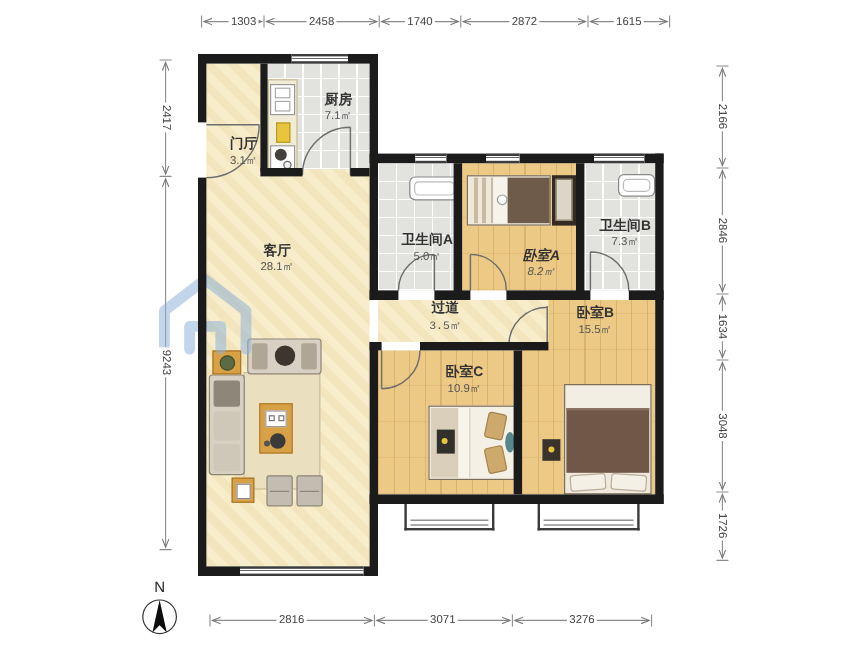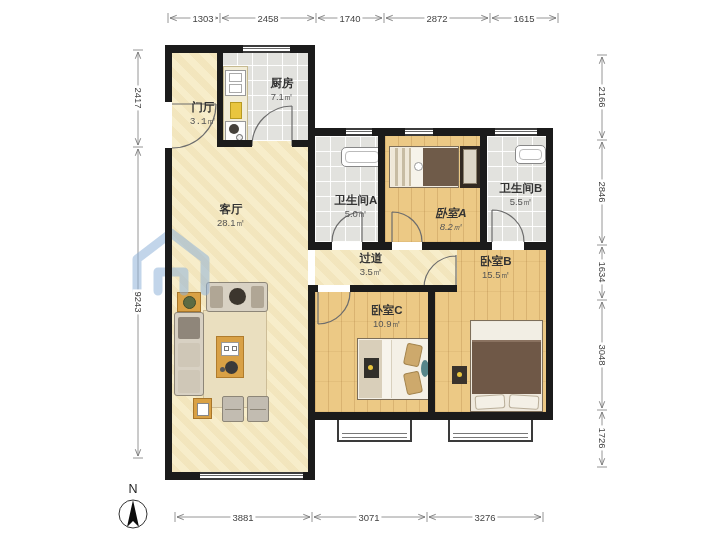--- a/index.html
+++ b/index.html
@@ -199,21 +199,21 @@
       <circle cx="133" cy="514" r="14" fill="#fff" stroke="#333" stroke-width="1"></circle>
       <polygon points="133,500 127,527 133,521 139,527" fill="#0d0d0d"></polygon>
     </g>
 
     <g stroke="rgba(143,179,217,0.55)" stroke-width="9" fill="none" stroke-linejoin="round" stroke-linecap="round">
       <path d="M137,291 L137,259 L171,233 L205,259 L205,291"></path>
       <path d="M158,291 L158,272 L184,272 L184,291"></path>
     </g>
   </svg>
 
-  <div class="room-label" style="left:203px;top:115px;font-family:Liberation Mono, monospace;">
+  <div class="room-label" style="left:203px;top:127px;">
     <div class="nm">门厅</div>
     <div class="ar">3.1㎡</div>
   </div>
   <div class="room-label" style="left:282px;top:90px;">
     <div class="nm">厨房</div>
     <div class="ar">7.1㎡</div>
   </div>
   <div class="room-label" style="left:231px;top:216px;">
     <div class="nm">客厅</div>
     <div class="ar">28.1㎡</div>
@@ -221,23 +221,23 @@
   <div class="room-label" style="left:356px;top:207px;">
     <div class="nm">卫生间A</div>
     <div class="ar">5.0㎡</div>
   </div>
   <div class="room-label" style="left:451px;top:220px;font-style:italic;">
     <div class="nm">卧室A</div>
     <div class="ar">8.2㎡</div>
   </div>
   <div class="room-label" style="left:521px;top:195px;">
     <div class="nm">卫生间B</div>
-    <div class="ar">5.5㎡</div>
-  </div>
-  <div class="room-label" style="left:371px;top:265px;">
+    <div class="ar">7.3㎡</div>
+  </div>
+  <div class="room-label" style="left:371px;top:265px;font-family:Liberation Mono, monospace;">
     <div class="nm">过道</div>
     <div class="ar">3.5㎡</div>
   </div>
   <div class="room-label" style="left:496px;top:268px;">
     <div class="nm">卧室B</div>
     <div class="ar">15.5㎡</div>
   </div>
   <div class="room-label" style="left:387px;top:317px;">
     <div class="nm">卧室C</div>
     <div class="ar">10.9㎡</div>
@@ -248,19 +248,19 @@
   <div class="dim-label" style="left:350px;top:18px;">1740</div>
   <div class="dim-label" style="left:437px;top:18px;">2872</div>
   <div class="dim-label" style="left:524px;top:18px;">1615</div>
   <div class="dim-label v" style="left:138px;top:98px;">2417</div>
   <div class="dim-label v" style="left:138px;top:302px;">9243</div>
   <div class="dim-label v" style="left:602px;top:97px;">2166</div>
   <div class="dim-label v" style="left:602px;top:192px;">2846</div>
   <div class="dim-label v" style="left:602px;top:272px;">1634</div>
   <div class="dim-label v" style="left:602px;top:355px;">3048</div>
   <div class="dim-label v" style="left:602px;top:438px;">1726</div>
-  <div class="dim-label" style="left:243px;top:517px;">3881</div>
+  <div class="dim-label" style="left:243px;top:517px;">2816</div>
   <div class="dim-label" style="left:369px;top:517px;">3071</div>
   <div class="dim-label" style="left:485px;top:517px;">3276</div>
 
   <div id="north-label" style="left:133px;top:489px;">N</div>
 
 </div>
 
 </body></html>

